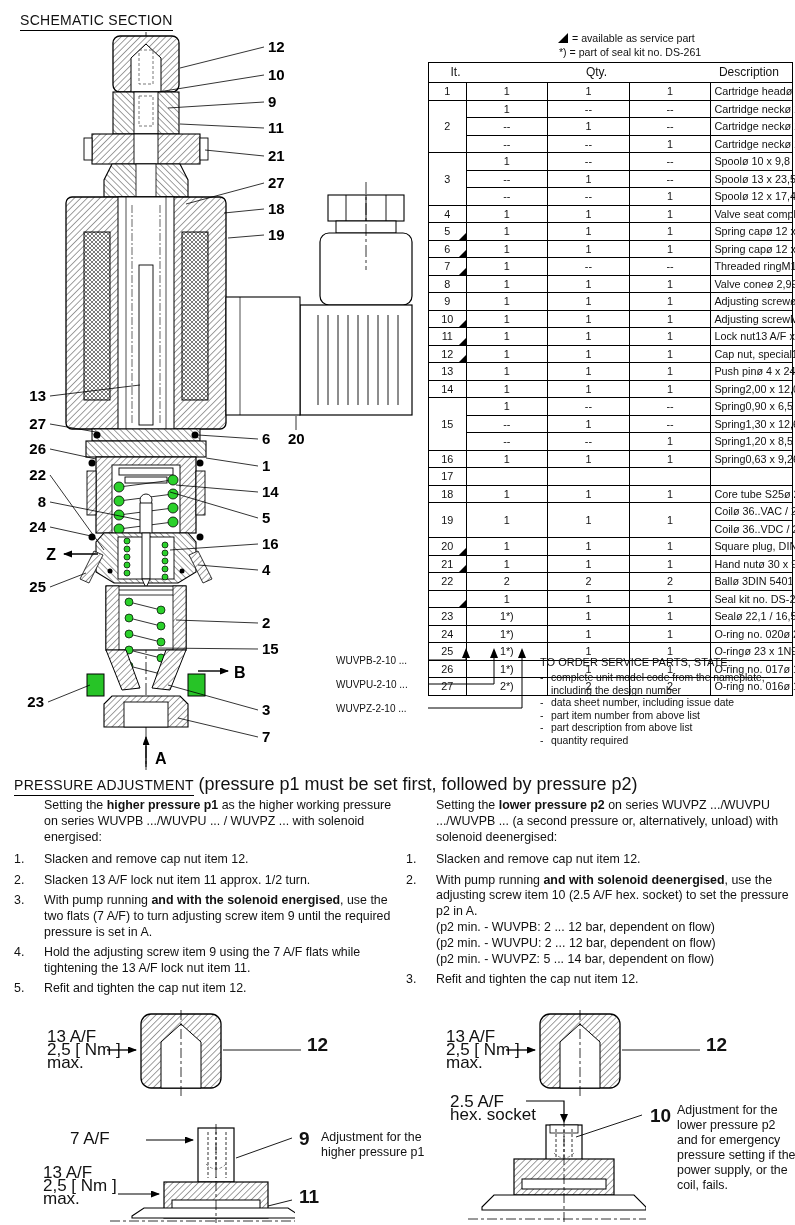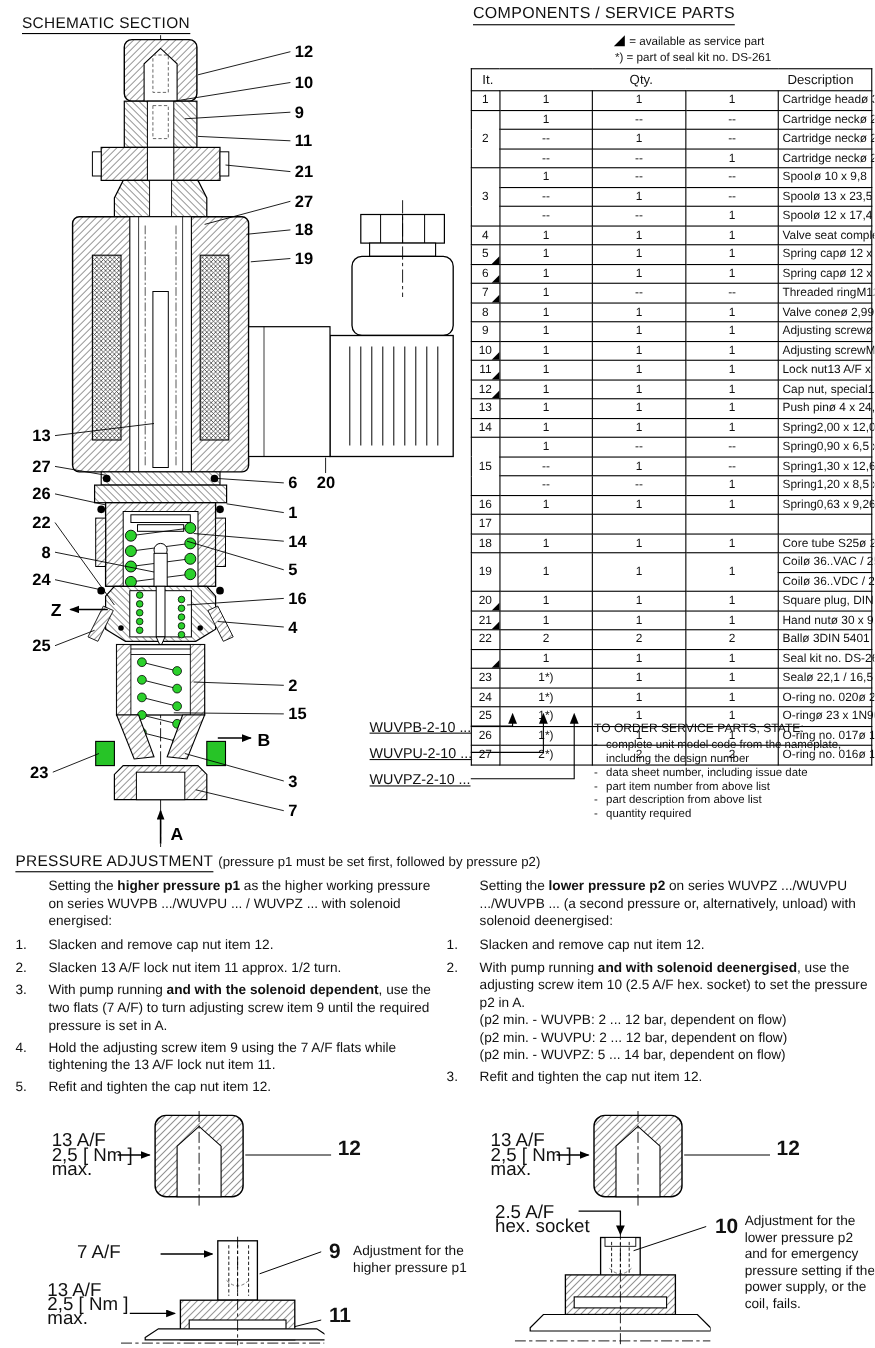--- a/index.html
+++ b/index.html
@@ -4,43 +4,43 @@
 <style>
   html,body{margin:0;padding:0;background:#fff;}
   body{font-family:"Liberation Sans",sans-serif;color:#111;}
   .page{position:relative;width:795px;height:1225px;background:#fff;overflow:hidden;}
   .sec-title{font-size:14px;letter-spacing:.3px;border-bottom:1.3px solid #000;display:inline-block;padding-bottom:2px;}
   .abs{position:absolute;}
 
   
   .parts-table{border-collapse:collapse;table-layout:fixed;width:365px;border:1.6px solid #000;}
   .parts-table td{border:1px solid #000;font-size:10.8px;line-height:12px;height:14.5px;padding:1px 3px;vertical-align:middle;}
-  .parts-table thead th{border:none;font-size:12px;font-weight:400;text-align:center;padding:2px 0 3px 4px;}
+  .parts-table thead th{border:none;font-size:12px;font-weight:400;text-align:center;padding:2px 0 3px 16px;}
   .parts-table thead th.h-desc{text-align:left;padding-left:8px;}
   td.c-it{width:21px;text-align:center;position:relative;padding:0;}
   td.c-q{width:23px;text-align:center;padding:0;}
   td.c-desc{width:255px;}
   .d-wrap{display:flex;width:100%;}
   .d-name{white-space:nowrap;}
   .d-size{margin:0 auto;white-space:nowrap;}
   .d-note{white-space:nowrap;text-align:right;}
   .mark{position:absolute;right:0;bottom:0;width:0;height:0;border-left:7px solid transparent;border-bottom:7px solid #000;}
   .tri{display:inline-block;width:0;height:0;border-left:10px solid transparent;border-bottom:10px solid #000;margin-right:4px;vertical-align:-1px;}
   .legend{font-size:10.6px;line-height:14px;}
   .legend .l2{padding-left:1px;}
 
   
-  .model-code{font-size:13px;line-height:13px;white-space:nowrap;text-decoration:underline;}
+  .model-code{font-size:10px;line-height:13px;white-space:nowrap;}
   .order-title{font-size:11px;margin-bottom:4px;}
   .order-items{font-size:10.4px;line-height:12.6px;}
   .order-item{display:flex;}
   .order-item .dash{width:11px;flex:0 0 11px;}
 
   
-  .pa-title-line{font-size:12px;}
+  .pa-title-line{font-size:18px;}
   .pa-col{width:388px;font-size:12.4px;line-height:15.8px;}
   .pa-intro{margin:0 0 7px 30px;}
   .step{display:flex;margin-bottom:4.5px;}
   .step-n{flex:0 0 30px;}
   .step-t{flex:1;}
   .step-line{display:block;}
   .warning{font-size:11px;line-height:13.8px;width:402px;}
 
   .fig{position:absolute;}
   .fig .lbl{position:absolute;font-size:17px;line-height:13px;white-space:nowrap;}
@@ -283,21 +283,20 @@
     <text class="co" x="46" y="450" text-anchor="end">22</text>
     <text class="co" x="46" y="477" text-anchor="end">8</text>
     <text class="co" x="46" y="502" text-anchor="end">24</text>
     <text class="co" x="46" y="562" text-anchor="end">25</text>
     <text class="co" x="44" y="677" text-anchor="end">23</text>
     <text class="port" x="56" y="530" text-anchor="end">Z</text>
     <text class="port" x="234" y="648">B</text>
     <text class="port" x="155" y="734">A</text>
   </svg>
 
-  <div class="abs sec-title" style="left:430px;top:4px;font-size:14.5px;">COMPONENTS / SERVICE PARTS</div>
 
   <div class="abs legend" style="left:558px;top:31px;width:235px;">
     <div><span class="tri"></span><span>= available as service part</span></div>
     <div class="l2">*) = part of seal kit no. DS-261</div>
   </div>
 
   <table class="parts-table abs" style="left:428px;top:62px;">
     <thead>
       <tr>
         <th style="width:21px;">It.</th>
@@ -770,21 +769,21 @@
         <div class="step">
           <span class="step-n">1.</span>
           <span class="step-t"><span>Slacken and remove cap nut item 12.</span></span>
         </div>
         <div class="step">
           <span class="step-n">2.</span>
           <span class="step-t"><span>Slacken 13 A/F lock nut item 11 approx. 1/2 turn.</span></span>
         </div>
         <div class="step">
           <span class="step-n">3.</span>
-          <span class="step-t"><span>With pump running </span><b>and with the solenoid dependent</b><span>, use the two flats (7 A/F) to turn adjusting screw item 9 until the required pressure is set in A.</span></span>
+          <span class="step-t"><span>With pump running </span><b>and with the solenoid energised</b><span>, use the two flats (7 A/F) to turn adjusting screw item 9 until the required pressure is set in A.</span></span>
         </div>
         <div class="step">
           <span class="step-n">4.</span>
           <span class="step-t"><span>Hold the adjusting screw item 9 using the 7 A/F flats while tightening the 13 A/F lock nut item 11.</span></span>
         </div>
         <div class="step">
           <span class="step-n">5.</span>
           <span class="step-t"><span>Refit and tighten the cap nut item 12.</span></span>
         </div>
       </div>

